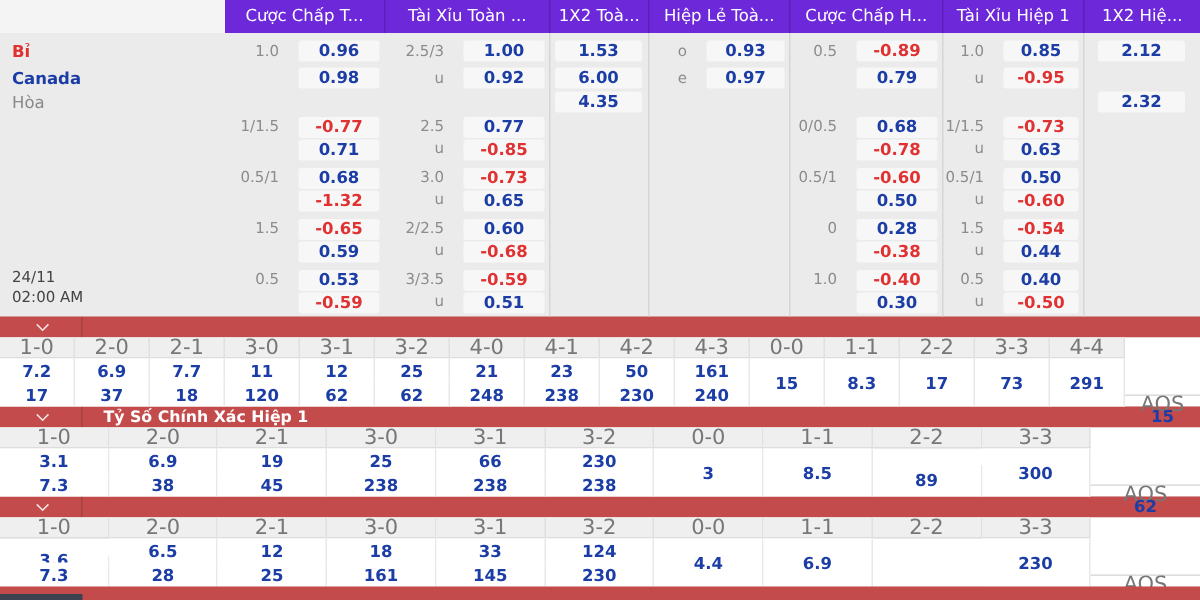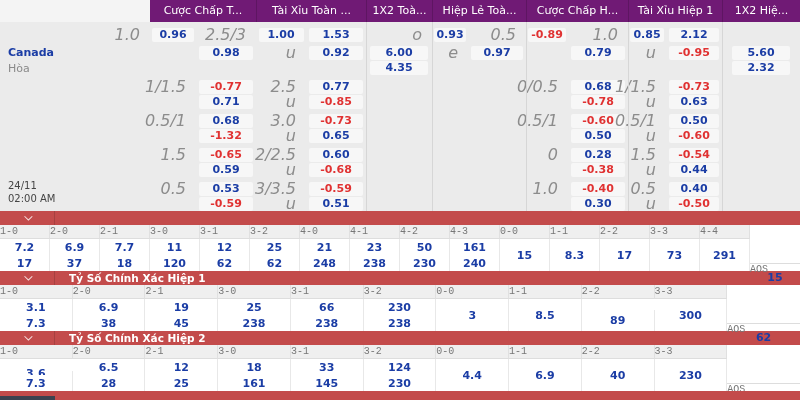--- a/index.html
+++ b/index.html
@@ -6,53 +6,53 @@
   html,body { background:#fff; }
   .app {
     width:800px; height:400px; position:relative; overflow:hidden;
     font-family:"DejaVu Sans","Liberation Sans",sans-serif;
     background:#ebebeb; font-size:11px;
   }
   
   .odds-header { display:grid; height:22px;
     grid-template-columns:150px 106px 110px 66px 94px 102px 94px 78px; }
   .odds-header .corner { background:#f4f4f4; }
-  .ohead { background:#701a75; color:#fff; font-size:11px; line-height:22px;
+  .ohead { background:#6d28d9; color:#fff; font-size:11px; line-height:22px;
     text-align:center; white-space:nowrap; overflow:hidden;
     border-left:1px solid rgba(0,0,0,.16); }
   .ohead:nth-child(2){ border-left:none; }
   
   .odds-body { position:relative; height:189px; padding-top:3px; }
   .vdiv { position:absolute; top:0; bottom:0; width:1px; background:#d6d6d6; }
   .orow { display:grid;
     grid-template-columns:150px 46px 60px 50px 60px 66px 36px 58px 42px 60px 38px 56px 78px;
     align-items:center; height:18px; }
   .orow.sm { height:13px; }
   .orow.grow { height:15px; }
   .ogroup { margin-bottom:4px; }
   .spacer { height:3px; }
   .ocell { height:100%; display:flex; align-items:center; justify-content:center; }
-  .ocell.line { color:#8c8c8c; font-size:16px; justify-content:flex-end; padding-right:10px;font-style:italic; }
+  .ocell.line { color:#8c8c8c; font-size:10px; justify-content:flex-end; padding-right:10px; }
   .ocell .team { font-weight:bold; width:100%; padding-left:8px; }
   .chip { display:block; width:90%; max-width:58px; height:14px; line-height:14px;
     background:#f7f7f7; border-radius:2px; text-align:center; font-weight:bold;
     font-size:11px; }
   .chip.pos { color:#1b3da5; }
   .chip.neg { color:#e03232; }
   .datetime { position:absolute; left:8px; bottom:6px; color:#444; font-size:10px; line-height:13px; }
   
   .score-bar { height:14px; background:#c34b4b; display:flex; align-items:center; }
   .chev-cell { width:55px; height:100%; display:flex; align-items:center; justify-content:center;
     border-right:1px solid rgba(0,0,0,.14); }
   .chev { width:6px; height:6px; border-right:1.5px solid rgba(255,255,255,.85);
     border-bottom:1.5px solid rgba(255,255,255,.85); transform:rotate(45deg) translateY(-2px); }
   .score-title { color:#fff; font-weight:bold; font-size:10.5px; padding-left:14px; }
   .score-grid { display:grid; grid-auto-rows:0; background:#fff; }
-  .sh { background:#efefef; color:#777; font-size:10px; line-height:14px;
-    border-right:1px solid #e0e0e0; border-bottom:1px solid #ddd;font-family:Liberation Mono, monospace; }
+  .sh { background:#efefef; color:#777; font-size:14px; text-align:center; line-height:14px;
+    border-right:1px solid #e0e0e0; border-bottom:1px solid #ddd; }
   .sv { color:#1b3da5; font-weight:bold; font-size:11px; text-align:center;
     border-right:1px solid #e8e8e8; background:#fff; display:flex;
     align-items:center; justify-content:center; }
   .nolb { border-right:none !important;margin-top:38px; }
   
   .bottom-bar { position:absolute; left:0; right:0; bottom:0; height:9px; background:#c34b4b; }
   .bottom-dark { position:absolute; left:0; bottom:0; width:55px; height:4px; background:#3c4250; }
 </style>
 </head>
 <body>
@@ -71,20 +71,23 @@
   </div>
 
   <div class="odds-body" id="odds-body">
     <div class="vdiv" style="left:366px"></div>
     <div class="vdiv" style="left:432px"></div>
     <div class="vdiv" style="left:526px"></div>
     <div class="vdiv" style="left:628px"></div>
     <div class="vdiv" style="left:722px"></div>
     <div id="team-rows">
         <div class="orow ">
+          <div class="ocell">
+            <span class="team" style="color: rgb(224, 48, 48);">Bỉ</span>
+          </div>
           <div class="ocell line">1.0</div>
           <div class="ocell">
             <span class="chip pos">0.96</span>
           </div>
           <div class="ocell line">2.5/3</div>
           <div class="ocell">
             <span class="chip pos">1.00</span>
           </div>
           <div class="ocell">
             <span class="chip pos">1.53</span>
@@ -124,23 +127,20 @@
           <div class="ocell">
             <span class="chip pos">0.97</span>
           </div>
           <div class="ocell"></div>
           <div class="ocell">
             <span class="chip pos">0.79</span>
           </div>
           <div class="ocell line">u</div>
           <div class="ocell">
             <span class="chip neg">-0.95</span>
-          </div>
-          <div class="ocell">
-            <span class="chip pos">5.60</span>
           </div>
         </div>
         <div class="orow sm">
           <div class="ocell">
             <span class="team" style="color: rgb(138, 138, 138); font-weight: normal;">Hòa</span>
           </div>
           <div class="ocell"></div>
           <div class="ocell"></div>
           <div class="ocell"></div>
           <div class="ocell"></div>
@@ -448,21 +448,20 @@
         <div class="sv" style="grid-area: 2 / 10 / span 2;">300</div>
         <div class="sv nolb" style="grid-area: 2 / 11 / span 2;">62</div>
       </div>
   </div>
 
   <div class="score-section">
     <div class="score-bar">
       <div class="chev-cell">
           <span class="chev"></span>
         </div>
-      <div class="score-title">Tỷ Số Chính Xác Hiệp 2</div>
     </div>
     <div class="score-grid" id="sg2" style="grid-template-columns: repeat(11, 1fr); grid-template-rows: 14px 16px 16px;">
         <div class="sh" style="grid-area: 1 / 1;">1-0</div>
         <div class="sh" style="grid-area: 1 / 2;">2-0</div>
         <div class="sh" style="grid-area: 1 / 3;">2-1</div>
         <div class="sh" style="grid-area: 1 / 4;">3-0</div>
         <div class="sh" style="grid-area: 1 / 5;">3-1</div>
         <div class="sh" style="grid-area: 1 / 6;">3-2</div>
         <div class="sh" style="grid-area: 1 / 7;">0-0</div>
         <div class="sh" style="grid-area: 1 / 8;">1-1</div>
@@ -476,21 +475,20 @@
         <div class="sv" style="grid-area: 2 / 5;">33</div>
         <div class="sv" style="grid-area: 2 / 6;">124</div>
         <div class="sv" style="grid-area: 3 / 1;">7.3</div>
         <div class="sv" style="grid-area: 3 / 2;">28</div>
         <div class="sv" style="grid-area: 3 / 3;">25</div>
         <div class="sv" style="grid-area: 3 / 4;">161</div>
         <div class="sv" style="grid-area: 3 / 5;">145</div>
         <div class="sv" style="grid-area: 3 / 6;">230</div>
         <div class="sv" style="grid-area: 2 / 7 / span 2;">4.4</div>
         <div class="sv" style="grid-area: 2 / 8 / span 2;">6.9</div>
-        <div class="sv" style="grid-area: 2 / 9 / span 2;">40</div>
         <div class="sv" style="grid-area: 2 / 10 / span 2;">230</div>
         <div class="sv nolb" style="grid-area: 2 / 11 / span 2;">27</div>
       </div>
   </div>
 
   <div class="bottom-bar">
     <div class="bottom-dark"></div>
   </div>
 </div>
 

